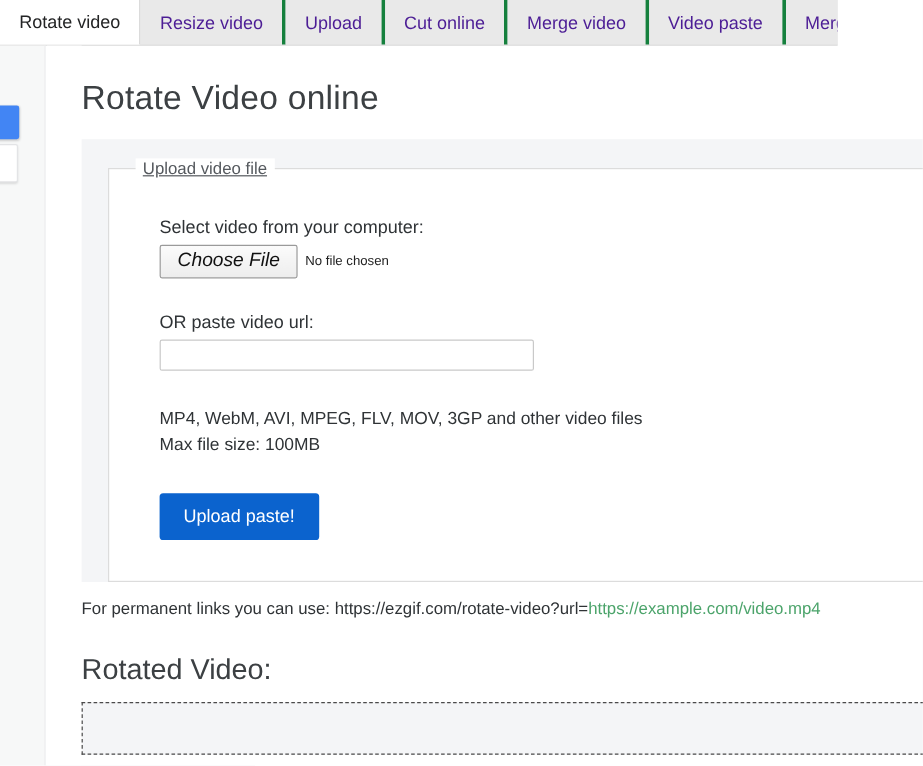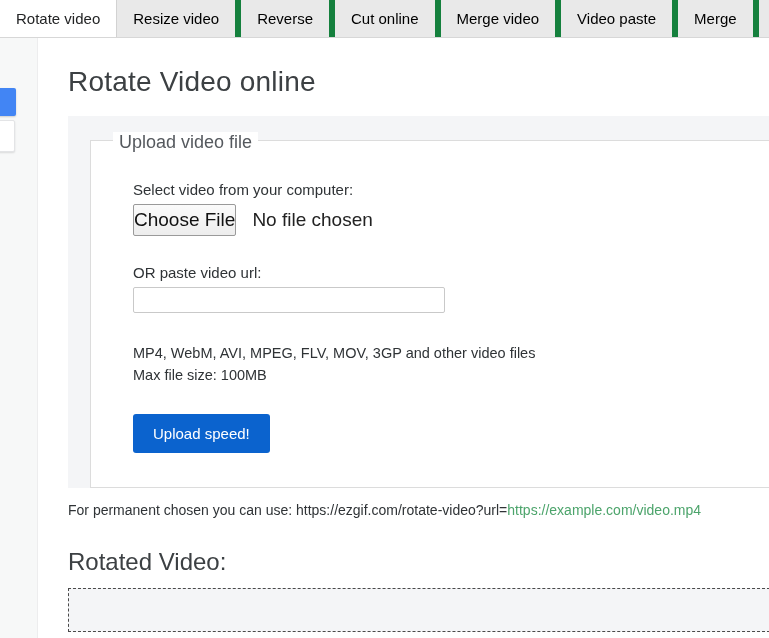--- a/index.html
+++ b/index.html
@@ -47,38 +47,38 @@
     position: absolute;
     left: 39px; top: 38px;
     width: 29px; height: 600px;
     background: #ffffff;
   }
 
   
   #tabbar {
     position: absolute;
     left: 0; top: 0;
-    width: 769px; height: 38px;
+    width: 698px; height: 38px;
     background: #e8e8e8;
     border-bottom: 1px solid #d7d7d7;
     box-sizing: border-box;
     display: flex;
-    align-items: flex-end;
+    align-items: flex-start;
     white-space: nowrap;
     overflow: hidden;
   }
   .tab {
     display: flex;
     align-items: center;
     justify-content: center;
     padding: 0 16px;
     font-size: 15px;
-    color: #000000;
+    color: #4c1d95;
     background: #e9e9e9;
-    border-right: 6px solid #15803d;
+    border-right: 3px solid #15803d;
     box-sizing: border-box;
     cursor: pointer;
     height: 38px;
     line-height: 1;
   }
   .tab.active {
     background: #ffffff;
     color: #232425;
     border-right: 1px solid #d2d2d2;
     border-bottom: 1px solid #ffffff;
@@ -113,53 +113,55 @@
     padding: 0 0 34px 0;
     width: 698px;
     box-sizing: border-box;
     position: relative;
   }
   #upload-legend {
     position: absolute;
     top: -9px; left: 22px;
     background: #ffffff;
     padding: 0 6px;
-    font-size: 18px;
+    font-size: 14px;
     color: #55595e;
+    text-decoration: underline;
   }
   .field-row { padding: 0 0 0 42px; }
   .field-label {
     font-size: 15px;
     color: #2f3336;
     margin: 0 0 6px 0;
   }
   #label-select-video { padding-top: 40px; }
 
   
   #file-input-row {
     display: flex;
     align-items: center;
     font-size: 14px;
     color: #222;
   }
   #choose-file-button {
     display: inline-block;
-    padding: 3px 0;
-    font-size: 19px;
+    padding: 3px 14px;
+    font-size: 16px;
     font-family: "Liberation Sans", sans-serif;
     color: #111;
     background: linear-gradient(#fbfbfb,#ededed);
     border: 1px solid #9a9a9a;
     border-radius: 2px;
     cursor: pointer;
     line-height: 1.25;
+    font-style: italic;
   }
   #no-file-chosen {
-    margin-left: 16px;
-    font-size: 19px;
+    margin-left: 6px;
+    font-size: 11px;
     color: #222;
   }
 
   #label-paste-url { padding-top: 28px; }
   #url-input {
     width: 312px;
     height: 26px;
     padding: 2px 6px;
     font-size: 14px;
     font-family: "Liberation Sans", sans-serif;
@@ -216,21 +218,21 @@
 <body>
 
 <div id="tabbar">
   <div class="tab active">
       <span>Rotate video</span>
     </div>
   <div class="tab">
       <span>Resize video</span>
     </div>
   <div class="tab">
-      <span>Reverse</span>
+      <span>Upload</span>
     </div>
   <div class="tab">
       <span>Cut online</span>
     </div>
   <div class="tab">
       <span>Merge video</span>
     </div>
   <div class="tab">
       <span>Video paste</span>
     </div>
@@ -268,26 +270,26 @@
       <div class="field-row">
         <div class="field-label" id="label-paste-url">OR paste video url:</div>
         <input id="url-input" type="text" placeholder="" style="">
       </div>
 
       <div class="field-row">
         <div id="format-info">
           <div>MP4, WebM, AVI, MPEG, FLV, MOV, 3GP and other video files</div>
           <div>Max file size: 100MB</div>
         </div>
-        <button id="upload-button">Upload speed!</button>
+        <button id="upload-button">Upload paste!</button>
       </div>
 
     </div>
   </div>
 
   <div id="permalink-line">
-    <span>For permanent chosen you can use: https://ezgif.com/rotate-video?url=</span><span id="permalink-url">https://example.com/video.mp4</span>
+    <span>For permanent links you can use: https://ezgif.com/rotate-video?url=</span><span id="permalink-url">https://example.com/video.mp4</span>
   </div>
 
   <h2 id="result-title">Rotated Video:</h2>
   <div id="result-dropzone"></div>
 
 </div>
 
 </body></html>

